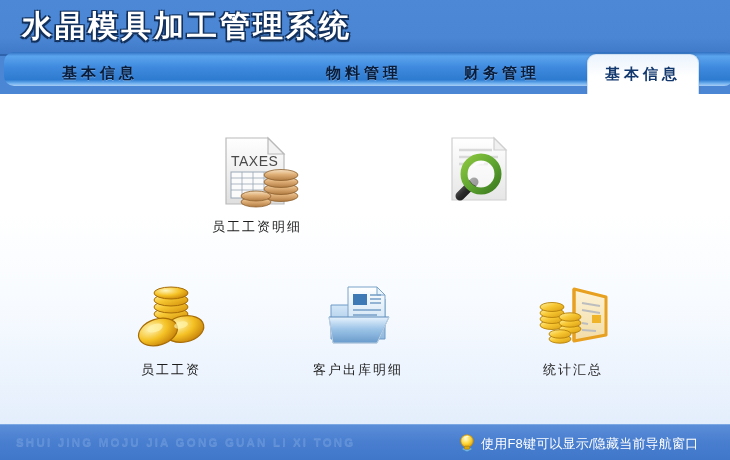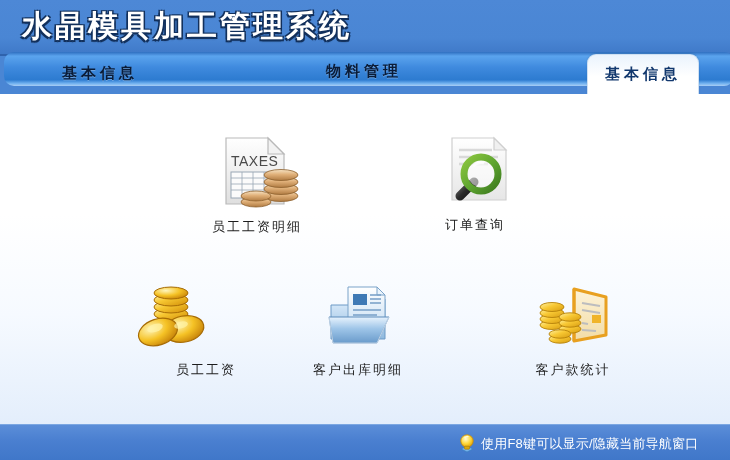--- a/index.html
+++ b/index.html
@@ -166,22 +166,25 @@
     <div id="app-title">水晶模具加工管理系统</div>
   </div>
 
   <div id="tabbar">
     <div class="tab" style="left:44px; width:104px;">
       <span>基本信息</span>
     </div>
     <div class="tab" style="left:174px; width:104px;margin-top:39px;">
       <span>生产管理</span>
     </div>
-    <div class="tab" style="left:308px; width:104px;font-family:Liberation Mono, monospace;">
+    <div class="tab" style="left:308px; width:104px;">
       <span>物料管理</span>
+    </div>
+    <div class="tab" style="left:446px; width:104px;">
+      <span>财务管理</span>
     </div>
     <div class="tab active" style="left:583px; width:112px;">
       <span>基本信息</span>
     </div>
   </div>
 
   <div id="content">
 
     <div class="icon-item" style="left:192px; top:40px;">
       <div class="icon-art">
@@ -254,24 +257,23 @@
           <line x1="27" y1="25" x2="66" y2="25" stroke="#d9d9d9" stroke-width="2.6"></line>
           <line x1="27" y1="32" x2="56" y2="32" stroke="#d9d9d9" stroke-width="2.6"></line>
 
           <line x1="28" y1="64" x2="42" y2="50" stroke="url(#handleG)" stroke-width="9" stroke-linecap="round"></line>
 
           <circle cx="49" cy="42" r="17" fill="none" stroke="url(#lensRing)" stroke-width="7"></circle>
           <circle cx="49" cy="42" r="13" fill="#ffffff" fill-opacity=".55"></circle>
           <path d="M41 34 A12 12 0 0 1 52 31" stroke="#ffffff" stroke-width="3" fill="none" opacity=".8"></path>
         </svg>
       </div>
-      <div class="icon-label">订单查询</div>
-    </div>
-
-    <div class="icon-item" style="left:106px; top:183px;text-align:right;">
+    </div>
+
+    <div class="icon-item" style="left:106px; top:183px;">
       <div class="icon-art">
         <svg width="86" height="78" viewBox="0 0 86 78">
           <defs>
             <linearGradient id="goldG" x1="0" y1="0" x2="1" y2="1">
               <stop offset="0%" stop-color="#fff4b0"></stop>
               <stop offset="40%" stop-color="#f7c832"></stop>
               <stop offset="100%" stop-color="#d18c06"></stop>
             </linearGradient>
             <radialGradient id="goldR" cx="35%" cy="30%" r="75%">
               <stop offset="0%" stop-color="#fff6bd"></stop>
@@ -366,26 +368,27 @@
             <ellipse cx="40" cy="52" rx="11" ry="4.2" fill="url(#goldG2)" stroke="#b5810a" stroke-width=".9"></ellipse>
             <ellipse cx="40" cy="46" rx="11" ry="4.2" fill="url(#goldG2)" stroke="#b5810a" stroke-width=".9"></ellipse>
             <ellipse cx="40" cy="40" rx="11" ry="4.2" fill="url(#goldG2)" stroke="#b5810a" stroke-width=".9"></ellipse>
           </g>
           <g>
             <ellipse cx="30" cy="62" rx="11" ry="4.2" fill="url(#goldG2)" stroke="#b5810a" stroke-width=".9"></ellipse>
             <ellipse cx="30" cy="57" rx="11" ry="4.2" fill="url(#goldG2)" stroke="#b5810a" stroke-width=".9"></ellipse>
           </g>
         </svg>
       </div>
-      <div class="icon-label">客户款统计</div>
+      <div class="icon-label">统计汇总</div>
     </div>
 
   </div>
 
   <div id="statusbar">
+    <div id="status-left">SHUI JING MOJU JIA GONG GUAN LI XI TONG</div>
     <div id="bulb-wrap">
       <svg width="24" height="24" viewBox="0 0 24 24">
         <defs>
           <radialGradient id="bulbG" cx="40%" cy="33%" r="70%">
             <stop offset="0%" stop-color="#fffbd4"></stop>
             <stop offset="55%" stop-color="#ffd93d"></stop>
             <stop offset="100%" stop-color="#e0a106"></stop>
           </radialGradient>
         </defs>
         <path d="M6 17 L12 20 L18 17 L12 14 Z" fill="#76b2e8" stroke="#3b7ec4" stroke-width=".8"></path>

